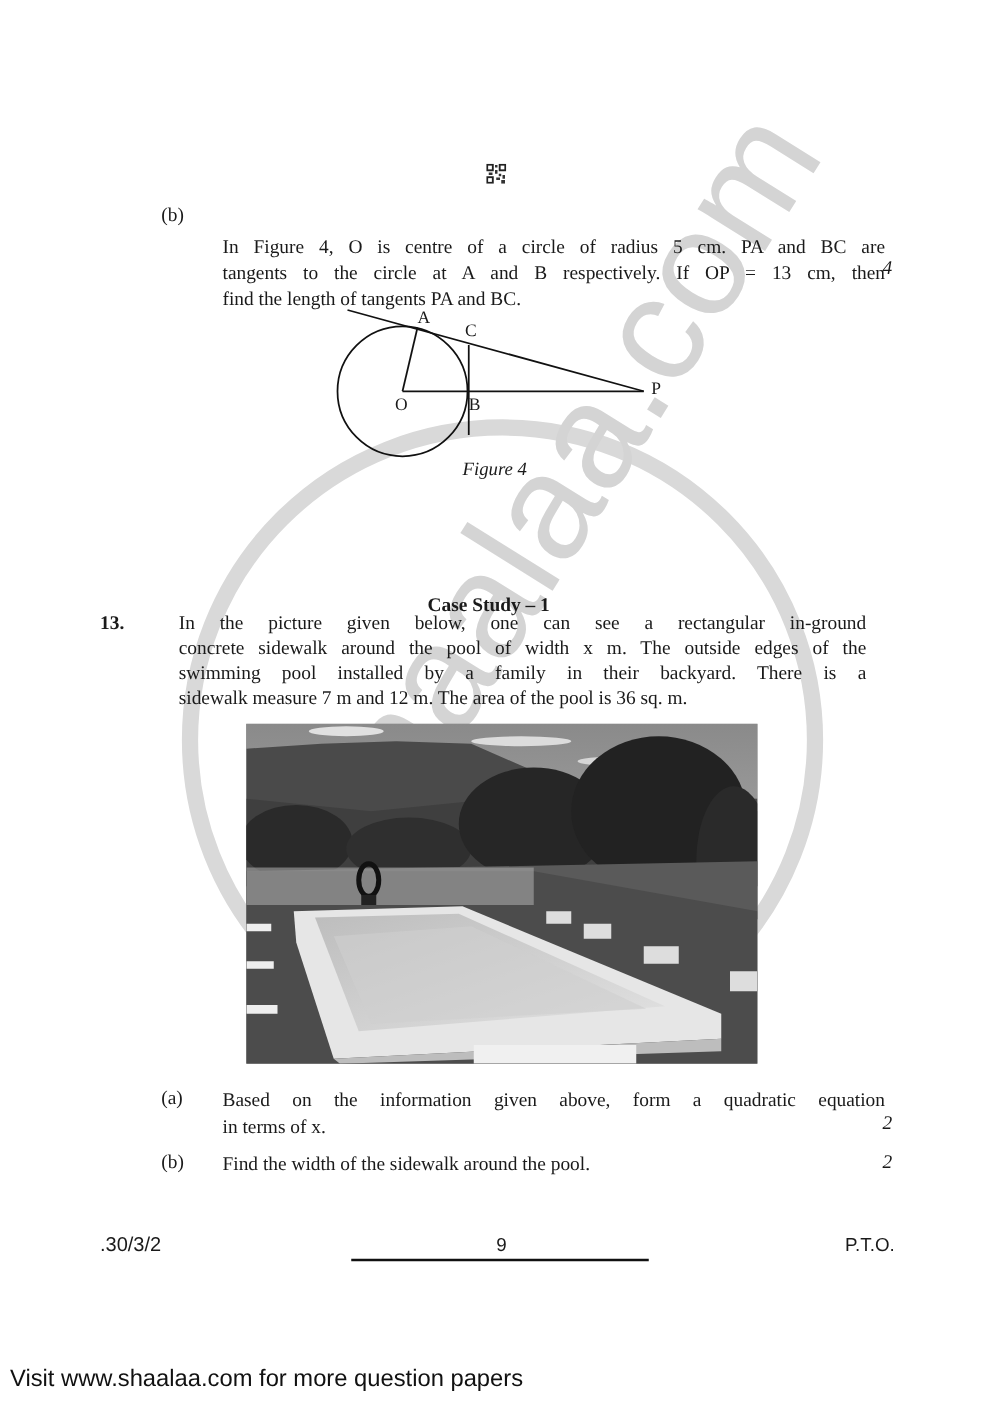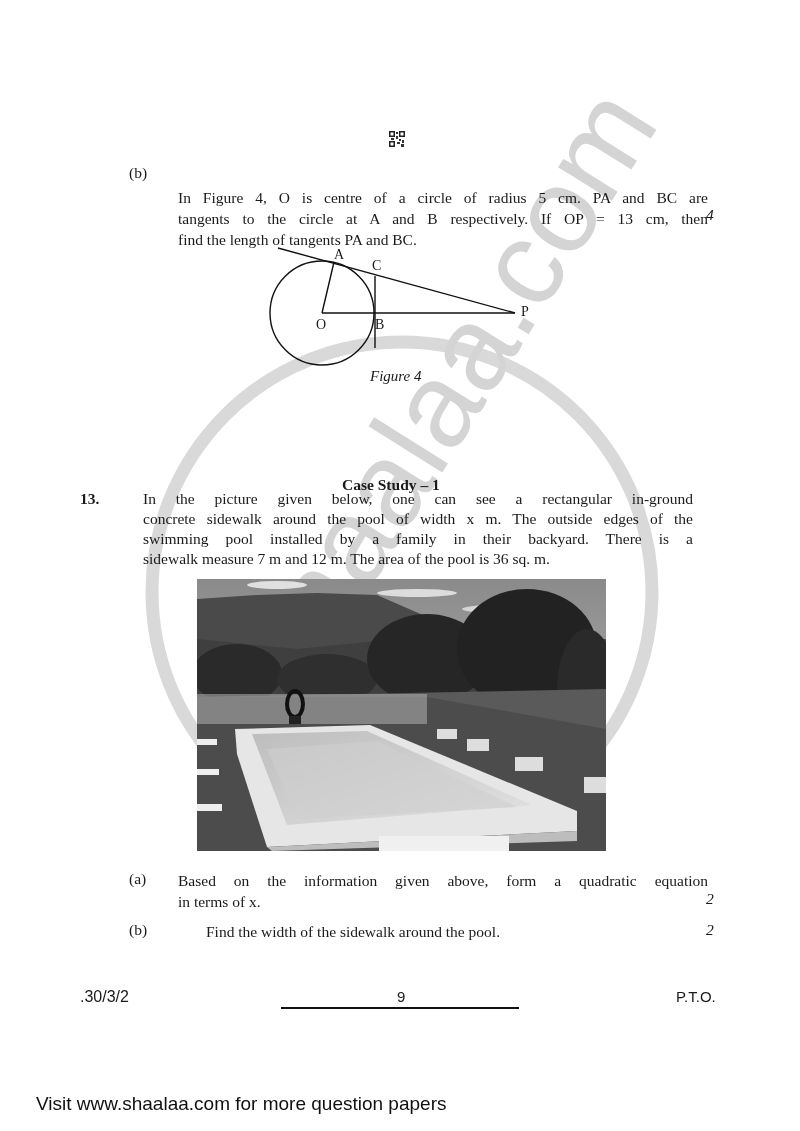--- a/index.html
+++ b/index.html
@@ -129,21 +129,21 @@
 </div>
 
 <div class="abs serif label" style="left:129px;top:870px;">(a)</div>
 <div class="abs serif qtext" style="left:178px;top:870px;width:530px;">
   <div class="justify">Based on the information given above, form a quadratic equation</div>
   <div>in terms of x.</div>
 </div>
 <div class="abs serif marks" style="left:706px;top:890px;">2</div>
 
 <div class="abs serif label" style="left:129px;top:921px;">(b)</div>
-<div class="abs serif qtext" style="left:178px;top:921px;margin-left:28px;">Find the width of the sidewalk around the pool.</div>
+<div class="abs serif qtext" style="left:178px;top:921px;">Find the width of the sidewalk around the pool.</div>
 <div class="abs serif marks" style="left:706px;top:921px;">2</div>
 
 <div class="abs sans" style="left:80px;top:988px;font-size:16px;">.30/3/2</div>
 <div class="abs sans" style="left:397px;top:988px;font-size:15px;">9</div>
 <div class="footer-rule"></div>
 <div class="abs sans" style="left:676px;top:988px;font-size:15px;text-align:right;">P.T.O.</div>
 
-<div class="abs sans" style="left:36px;top:1093px;font-size:19px;color:#111;">Visit www.shaalaa.com for more question papers</div>
+<div class="abs sans" style="left:8px;top:1093px;font-size:19px;color:#111;">Visit www.shaalaa.com for more question papers</div>
 
 </body></html>

